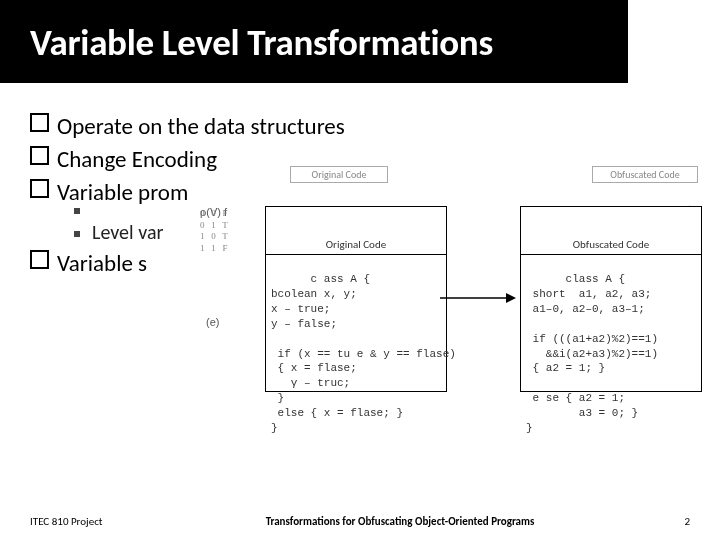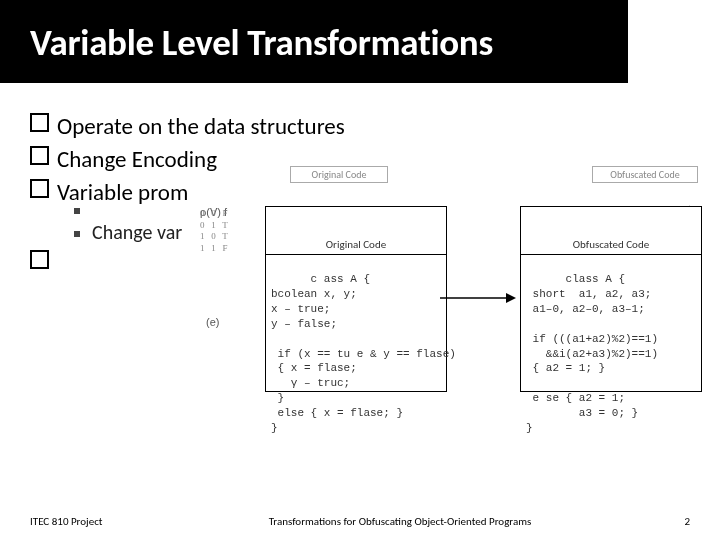--- a/index.html
+++ b/index.html
@@ -129,21 +129,21 @@
     left: 0;
     width: 720px;
     display: flex;
     justify-content: flex-end;
     align-items: baseline;
     font-size: 11px;
     color: #000;
     padding: 0 30px;
     box-sizing: border-box;
   }
-  .footer .center { flex: 1; text-align: center; }
+  .footer .center { flex: 1; text-align: center; font-weight: bold; }
   .footer .right { width: 40px; text-align: right; }
   .footer .left { width: 120px; }
 </style>
 </head>
 <body>
 
 <div class="slide">
 
   <div class="title-band">
     <h1>Variable Level Transformations</h1>
@@ -160,24 +160,25 @@
     </div>
     <div class="bullet bold">
       <span class="square"></span>
       <span class="bullet-text">Variable prom</span>
     </div>
     <div class="sub-bullet">
       <span class="solid-sq"></span>
     </div>
     <div class="sub-bullet">
       <span class="solid-sq"></span>
-      <span>Change var</span>
+      <span>Level var</span>
     </div>
     <div class="bullet bold">
       <span class="square"></span>
+      <span class="bullet-text">Variable s</span>
     </div>
   </div>
 
   <div class="fig-group">
 
     <div class="top-ghost-box" style="left:80px; top:-34px; width:88px;">Original Code</div>
     <div class="top-ghost-box" style="left:382px; top:-34px; width:96px;">Obfuscated Code</div>
 
     <div class="fig-label" style="left:-10px; top:6px;">ρ(V)   f</div>
     <div class="tiny-table" style="left:-10px; top:8px;font-family:Liberation Serif, serif;">0   0   F

